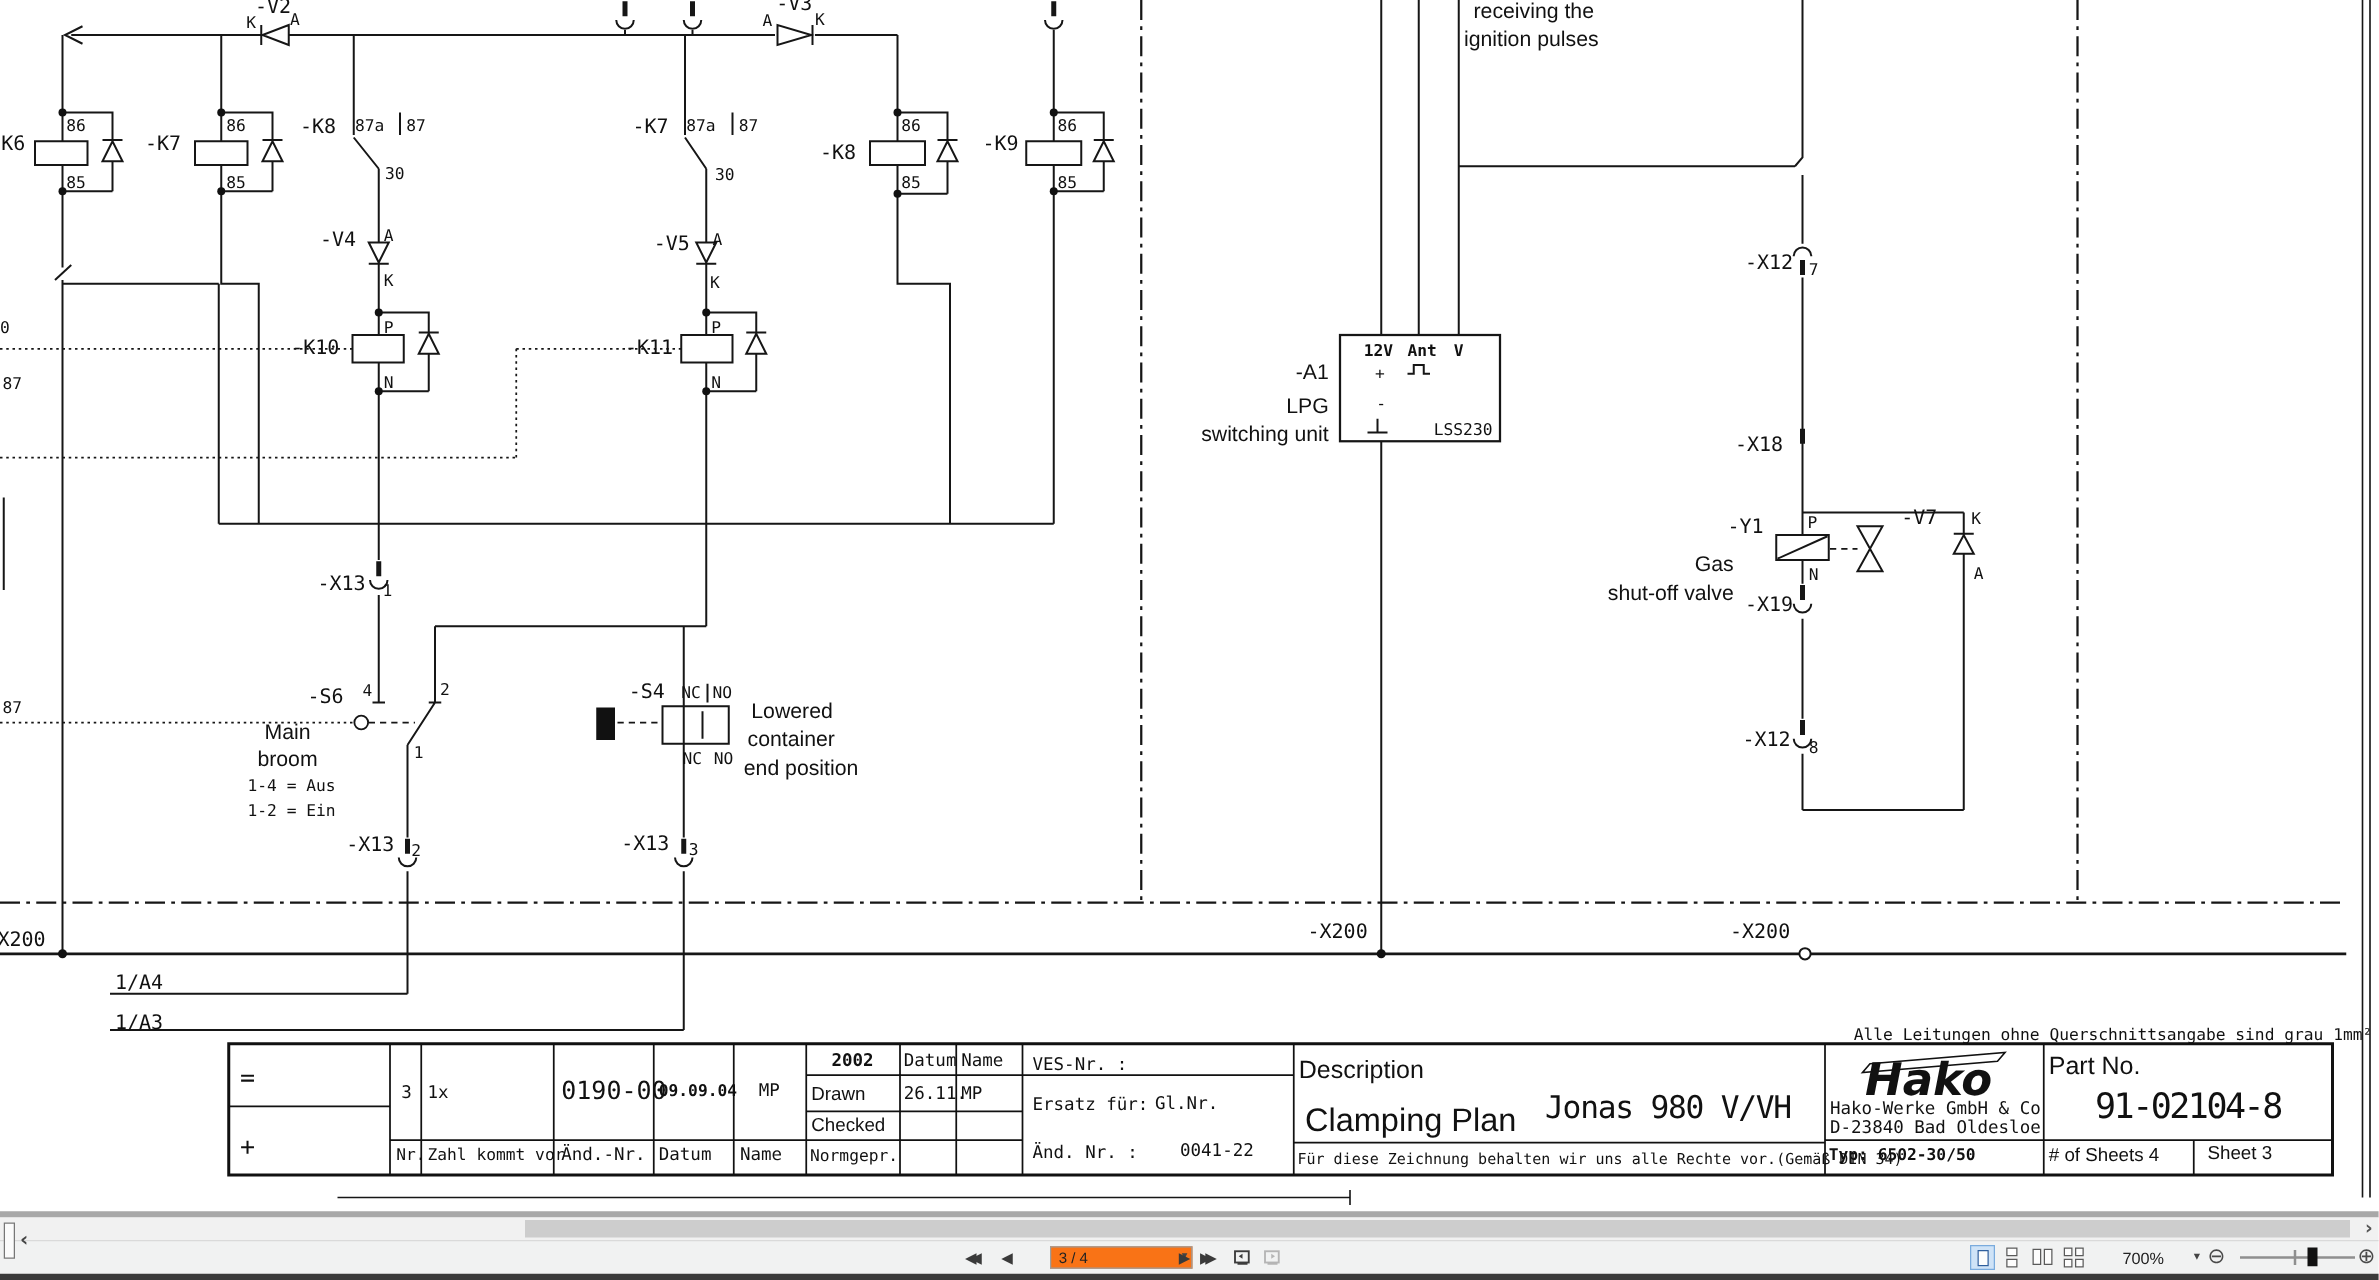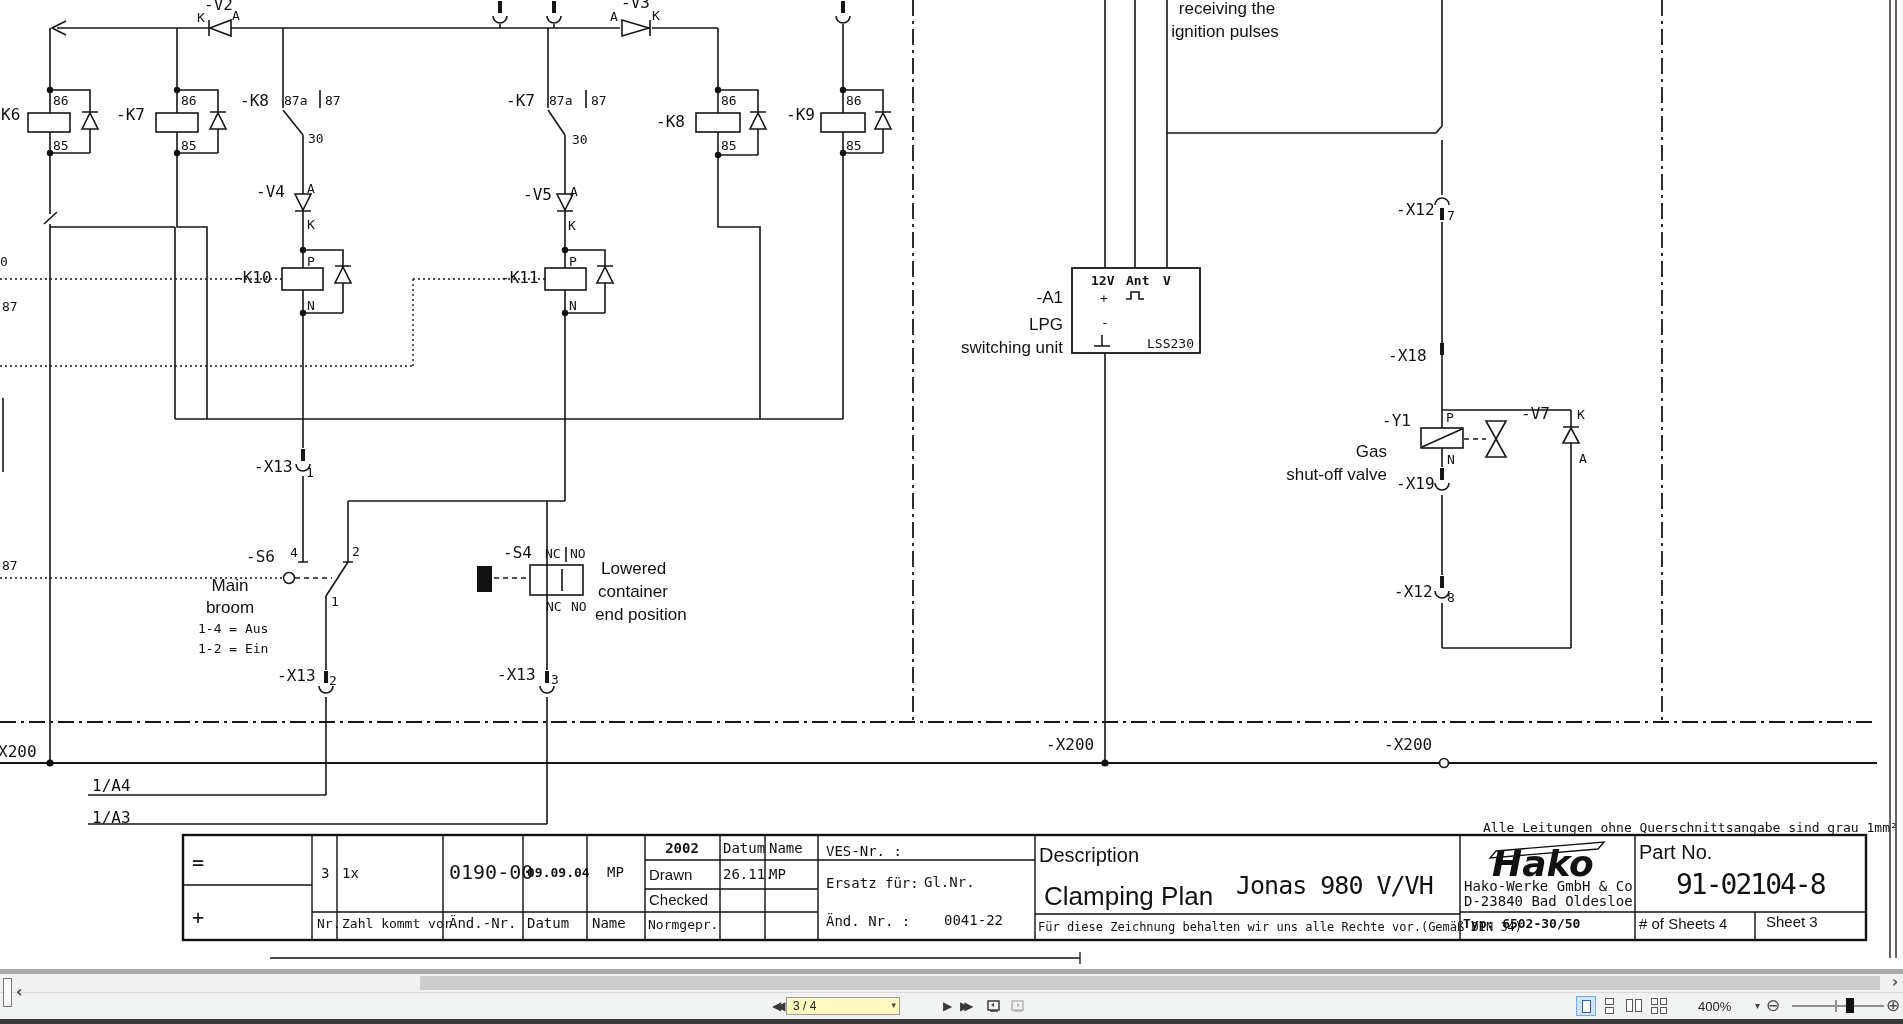--- a/index.html
+++ b/index.html
@@ -28,21 +28,21 @@
   #hscroll{position:absolute;left:0;top:974px;width:1903px;height:18px;background:#f1f1f1;}
   #hthumb{position:absolute;left:420px;top:2px;width:1460px;height:14px;background:#cdcdcd;}
   #scroll-right{position:absolute;right:1px;top:0px;width:14px;height:18px;color:#555;
      font:bold 15px "DejaVu Sans",sans-serif;text-align:center;line-height:17px;}
   #panelbtn{position:absolute;left:2px;top:976px;width:28px;height:34px;z-index:5;}
   #panelbtn .bar{position:absolute;left:1px;top:2px;width:9px;height:29px;border:1.5px solid #777;background:#fbfbfb;box-sizing:border-box;}
   #panelbtn .chev{position:absolute;left:14px;top:6px;color:#444;font:bold 16px "DejaVu Sans",sans-serif;}
   #toolbar{position:absolute;left:0;top:992px;width:1903px;height:27px;background:#f1f2f2;border-top:1px solid #dadada;box-sizing:border-box;}
   .tbtn{position:absolute;top:4px;color:#3a3a3a;font:11px "DejaVu Sans",sans-serif;line-height:18px;}
   .tri{font-size:12px;letter-spacing:-5px;}
-  #pagebox{position:absolute;left:786px;top:4px;width:114px;height:18px;background:#fef9c3;border:1px solid #9c9c9c;box-sizing:border-box;}
+  #pagebox{position:absolute;left:840px;top:4px;width:114px;height:18px;background:#f97316;border:1px solid #9c9c9c;box-sizing:border-box;}
   #pagebox .val{position:absolute;left:6px;top:1px;font:12px "Liberation Sans",sans-serif;color:#222;}
   #pagebox .caret{position:absolute;right:3px;top:2px;font:9px "DejaVu Sans",sans-serif;color:#444;}
   .viewicon{position:absolute;top:5px;width:16px;height:15px;}
   .layouticon{position:absolute;top:3px;width:20px;height:20px;box-sizing:border-box;}
   .layouticon.active{background:#cfe3f7;border:1px solid #7aabdd;}
   .pg{position:absolute;box-sizing:border-box;border:1.4px solid #5a5a5a;background:#fdfdfd;}
   .pg.blue{border-color:#2f5f9e;}
   #zoomtext{position:absolute;left:1698px;top:6px;font:13px "Liberation Sans",sans-serif;color:#222;}
   #zoomcaret{position:absolute;left:1755px;top:7px;font:10px "DejaVu Sans",sans-serif;color:#444;}
   .zsym{position:absolute;top:2px;font:17px "DejaVu Sans",sans-serif;color:#4a4a4a;}
@@ -424,21 +424,21 @@
       <div class="pg" style="left:2px;top:3px;width:7px;height:13px;"></div>
       <div class="pg" style="left:11px;top:3px;width:7px;height:13px;"></div>
     </div>
     <div class="layouticon" style="left:1649px;">
       <div class="pg" style="left:2px;top:2px;width:7px;height:7px;"></div>
       <div class="pg" style="left:11px;top:2px;width:7px;height:7px;"></div>
       <div class="pg" style="left:2px;top:11px;width:7px;height:7px;"></div>
       <div class="pg" style="left:11px;top:11px;width:7px;height:7px;"></div>
     </div>
 
-    <div id="zoomtext">400%</div>
+    <div id="zoomtext">700%</div>
     <div id="zoomcaret">▾</div>
     <div class="zsym" style="left:1766px;">⊖</div>
     <div id="zslider"></div>
     <div id="ztick"></div>
     <div id="zthumb"></div>
     <div class="zsym" style="left:1886px;">⊕</div>
   </div>
 
   <div id="bottomstrip"></div>
 </div>

